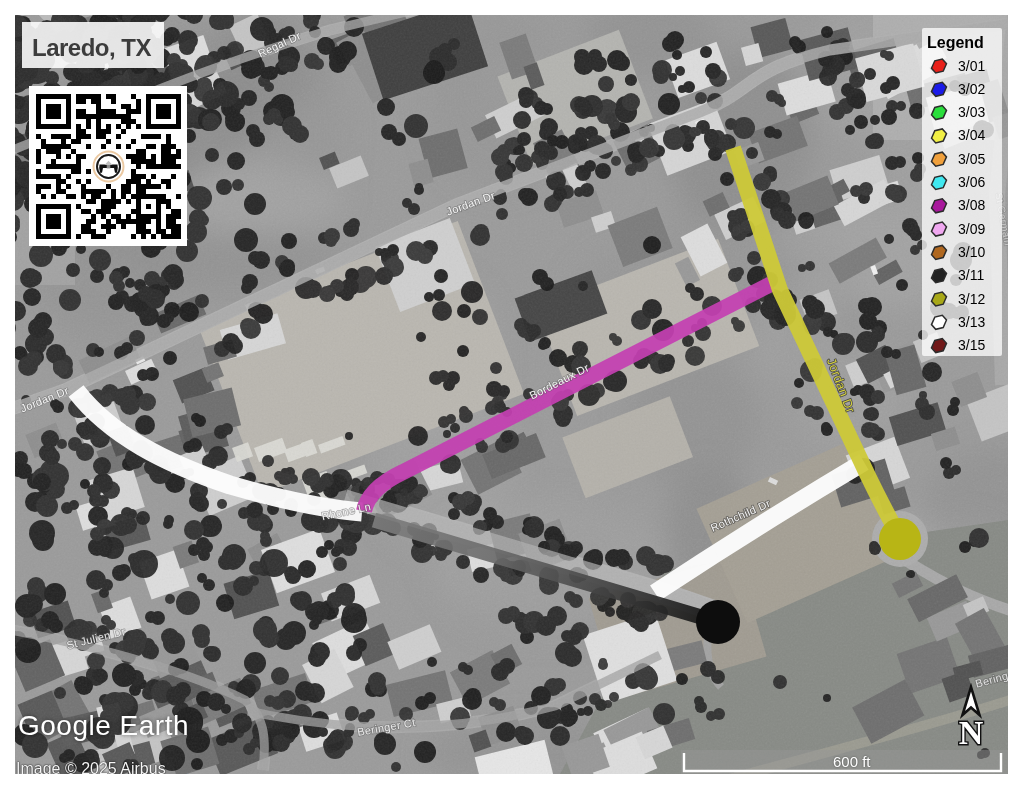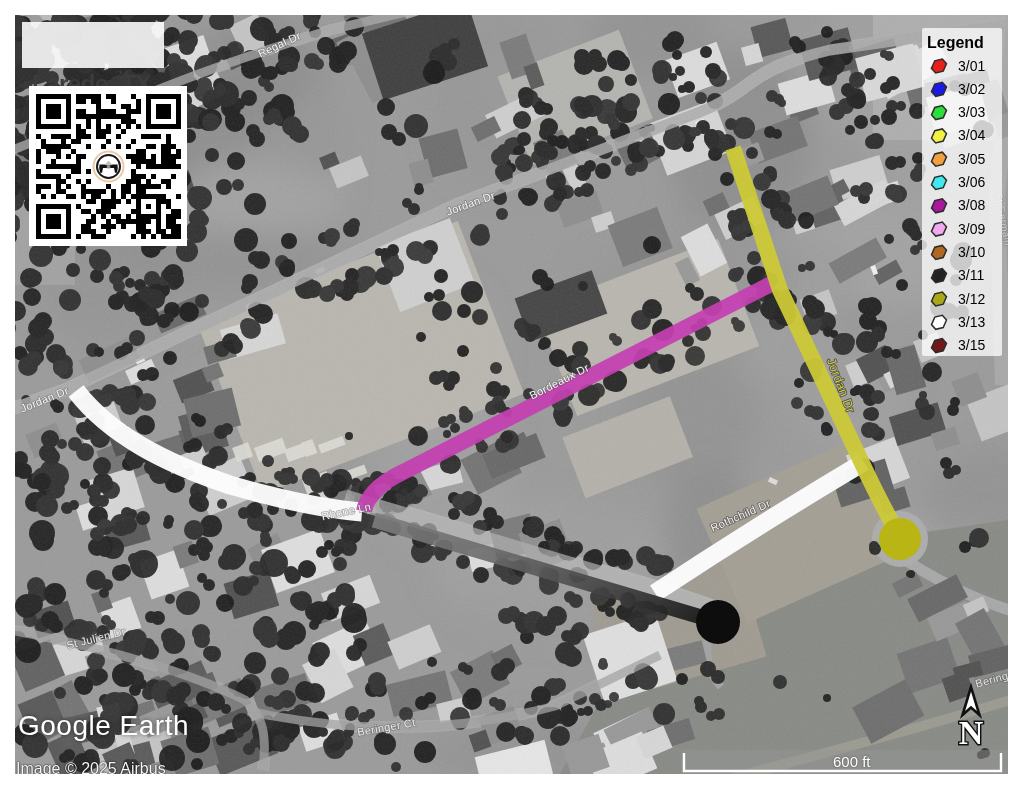--- a/index.html
+++ b/index.html
@@ -1818,21 +1818,21 @@
 <text x="727" y="504" transform="rotate(-24 727 504)" font-family="Liberation Sans, sans-serif" font-size="11" fill="#f4f4f4" letter-spacing="0.3" text-anchor="middle" style="paint-order:stroke;stroke:#333333;stroke-width:1.6px;stroke-opacity:0.6">Rothchild Dr</text>
 <text x="822" y="372" transform="rotate(69 822 372)" font-family="Liberation Sans, sans-serif" font-size="12.5" fill="#d6d23e" letter-spacing="0.3" text-anchor="middle" style="paint-order:stroke;stroke:#3a3a3a;stroke-width:1.6px;stroke-opacity:0.85">Jordan Dr</text>
 <text x="82" y="627" transform="rotate(-14 82 627)" font-family="Liberation Sans, sans-serif" font-size="11" fill="#e8e8e8" letter-spacing="0.3" text-anchor="middle" style="paint-order:stroke;stroke:#555555;stroke-width:1.6px;stroke-opacity:0.45">St Julien Dr</text>
 <text x="372" y="716" transform="rotate(-10 372 716)" font-family="Liberation Sans, sans-serif" font-size="11" fill="#e8e8e8" letter-spacing="0.3" text-anchor="middle" style="paint-order:stroke;stroke:#555555;stroke-width:1.6px;stroke-opacity:0.45">Beringer Ct</text>
 <text x="990" y="665" transform="rotate(-15 990 665)" font-family="Liberation Sans, sans-serif" font-size="11" fill="#e0e0e0" letter-spacing="0.3" text-anchor="middle" style="paint-order:stroke;stroke:#555555;stroke-width:1.6px;stroke-opacity:0.45">Beringer Ct</text>
 <text x="985" y="205" transform="rotate(80 985 205)" font-family="Liberation Sans, sans-serif" font-size="10" fill="#cccccc" letter-spacing="0.3" text-anchor="middle" style="paint-order:stroke;stroke:#555555;stroke-width:1.6px;stroke-opacity:0.3">St Germain</text>
     </svg>
     
     <div class="ovl" style="left:7px; top:7px; width:142px; height:46px; background:rgba(255,255,255,0.88);"></div>
     
-    <div class="ovl" style="left:17px; top:19px; font-size:24px; font-weight:bold; letter-spacing:-0.5px; color:#3c3c3c;margin-top:36px;">Laredo,&nbsp;TX</div>
+    <div class="ovl" style="left:17px; top:19px; font-size:24px; font-weight:bold; letter-spacing:-0.5px; color:#3c3c3c;">Laredo,&nbsp;TX</div>
     
     <div class="ovl" style="left:14px; top:71px; width:158px; height:160px; background:#ffffff;"></div>
     
     <svg class="ovl" style="left:21px; top:79px;" width="145" height="145" viewBox="0 0 145 145">
       <g fill="#000000">
           <rect x="0" y="0" width="35" height="5"></rect>
           <rect x="40" y="0" width="25" height="5"></rect>
           <rect x="70" y="0" width="10" height="5"></rect>
           <rect x="95" y="0" width="5" height="5"></rect>
           <rect x="110" y="0" width="35" height="5"></rect>

